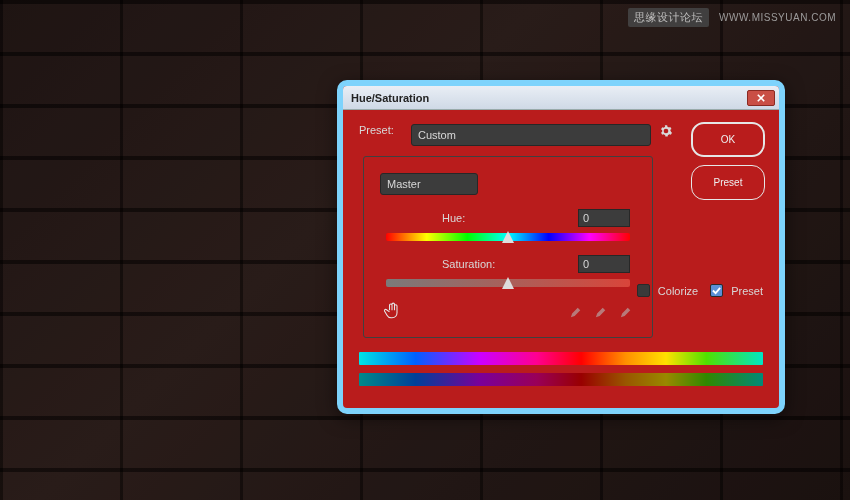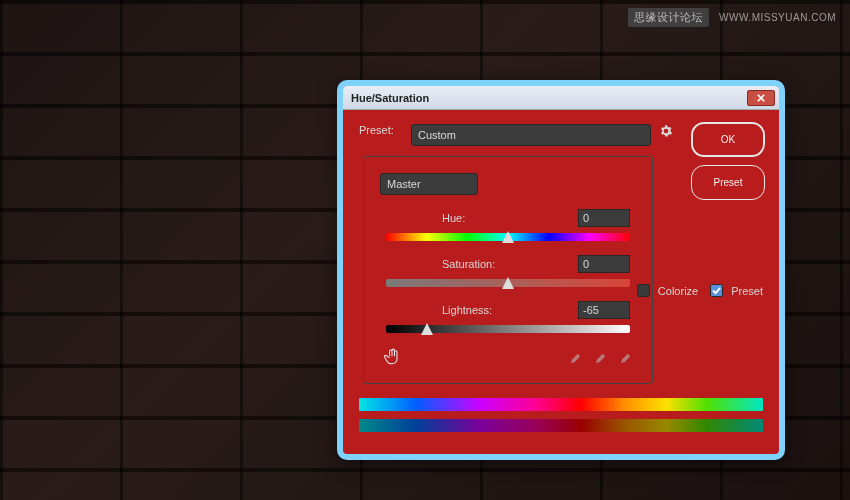--- a/index.html
+++ b/index.html
@@ -134,33 +134,20 @@
         </div>
         <div class="track sat">
           <div class="thumb" style="left:50%">
             <svg viewBox="0 0 12 12">
                 <polygon points="6,0 12,12 0,12" fill="#ddd"></polygon>
               </svg>
           </div>
         </div>
       </div>
 
-      <div class="slg">
-        <div class="sl-row">
-          <span class="name">Lightness:</span>
-          <input class="valbox" value="-65" style="">
-        </div>
-        <div class="track lig">
-          <div class="thumb" style="left:17%">
-            <svg viewBox="0 0 12 12">
-                <polygon points="6,0 12,12 0,12" fill="#ddd"></polygon>
-              </svg>
-          </div>
-        </div>
-      </div>
 
       <div class="tools">
         <span class="toolsL">
           <svg viewBox="0 0 24 24">
               <path d="M9 11V5a1.5 1.5 0 013 0v6m0-6V4a1.5 1.5 0 013 0v7m0-5a1.5 1.5 0 013 0v8c0 3-2 6-6 6h-1c-2 0-4-1-5-3l-3-5a1.5 1.5 0 012.5-1.5L9 13" fill="none" stroke="#e6e6e6" stroke-width="1.3"></path>
             </svg>
         </span>
         <span class="toolsR">
           <span class="eyed"><svg viewBox="0 0 24 24">
                 <path d="M3 21l2-6 9-9 4 4-9 9-6 2zm13-17l4 4"></path>

